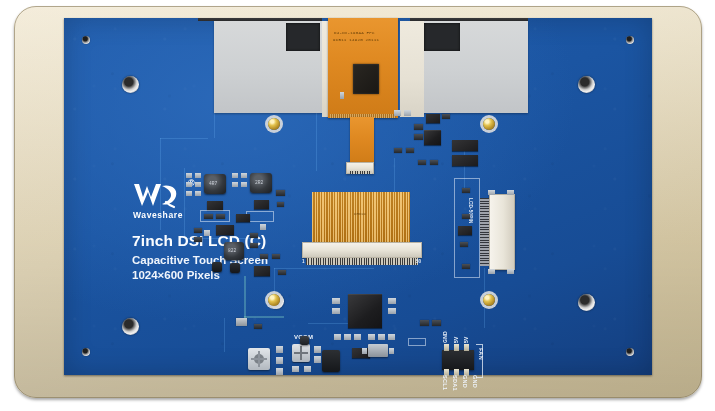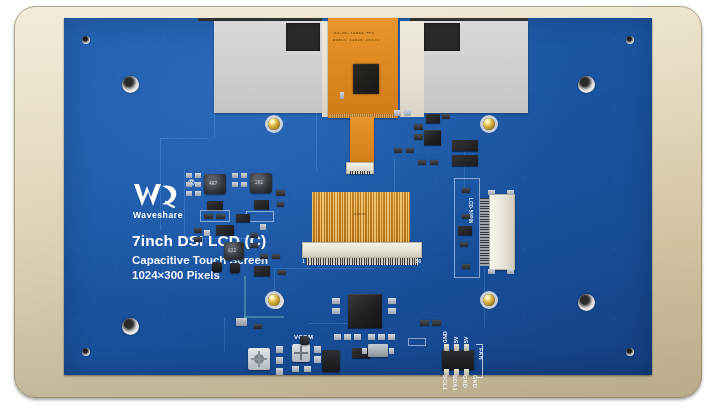--- a/index.html
+++ b/index.html
@@ -321,21 +321,21 @@
         <svg class="logo-mark" viewBox="0 0 56 30">
           <path d="M2 4 L10 26 L16 12 L21 26 L29 4 L24 4 L19 17 L15 6 L11 17 L7 4 Z" fill="#ffffff"></path>
           <path d="M30 6 C38 4 46 8 44 16 C42 23 34 26 30 24 C35 22 39 19 39 15 C39 11 35 8 30 6 Z" fill="#ffffff"></path>
           <path d="M34 22 C36 24 39 26 42 27" stroke="#ffffff" stroke-width="2.2" fill="none" stroke-linecap="round"></path>
         </svg>
         <span class="logo-reg">®</span>
         <span class="logo-word">Waveshare</span>
       </div>
       <div class="t-title">7inch DSI LCD (C)</div>
       <div class="t-sub">Capacitive Touch Screen</div>
-      <div class="t-res">1024×300 Pixels</div>
+      <div class="t-res">1024×600 Pixels</div>
     </div>
 
     <div class="ind" style="left:140px;top:156px;width:22px;height:20px;"></div>
     <div class="ind-lbl" style="left:145px;top:163px;">4R7</div>
     <div class="ind" style="left:186px;top:155px;width:22px;height:20px;"></div>
     <div class="ind-lbl" style="left:191px;top:162px;">2R2</div>
     <div class="ind" style="left:160px;top:224px;width:20px;height:18px;"></div>
     <div class="ind-lbl" style="left:164px;top:230px;">822</div>
 
     <div class="pad" style="left:122px;top:155px;width:6px;height:5px;"></div>

